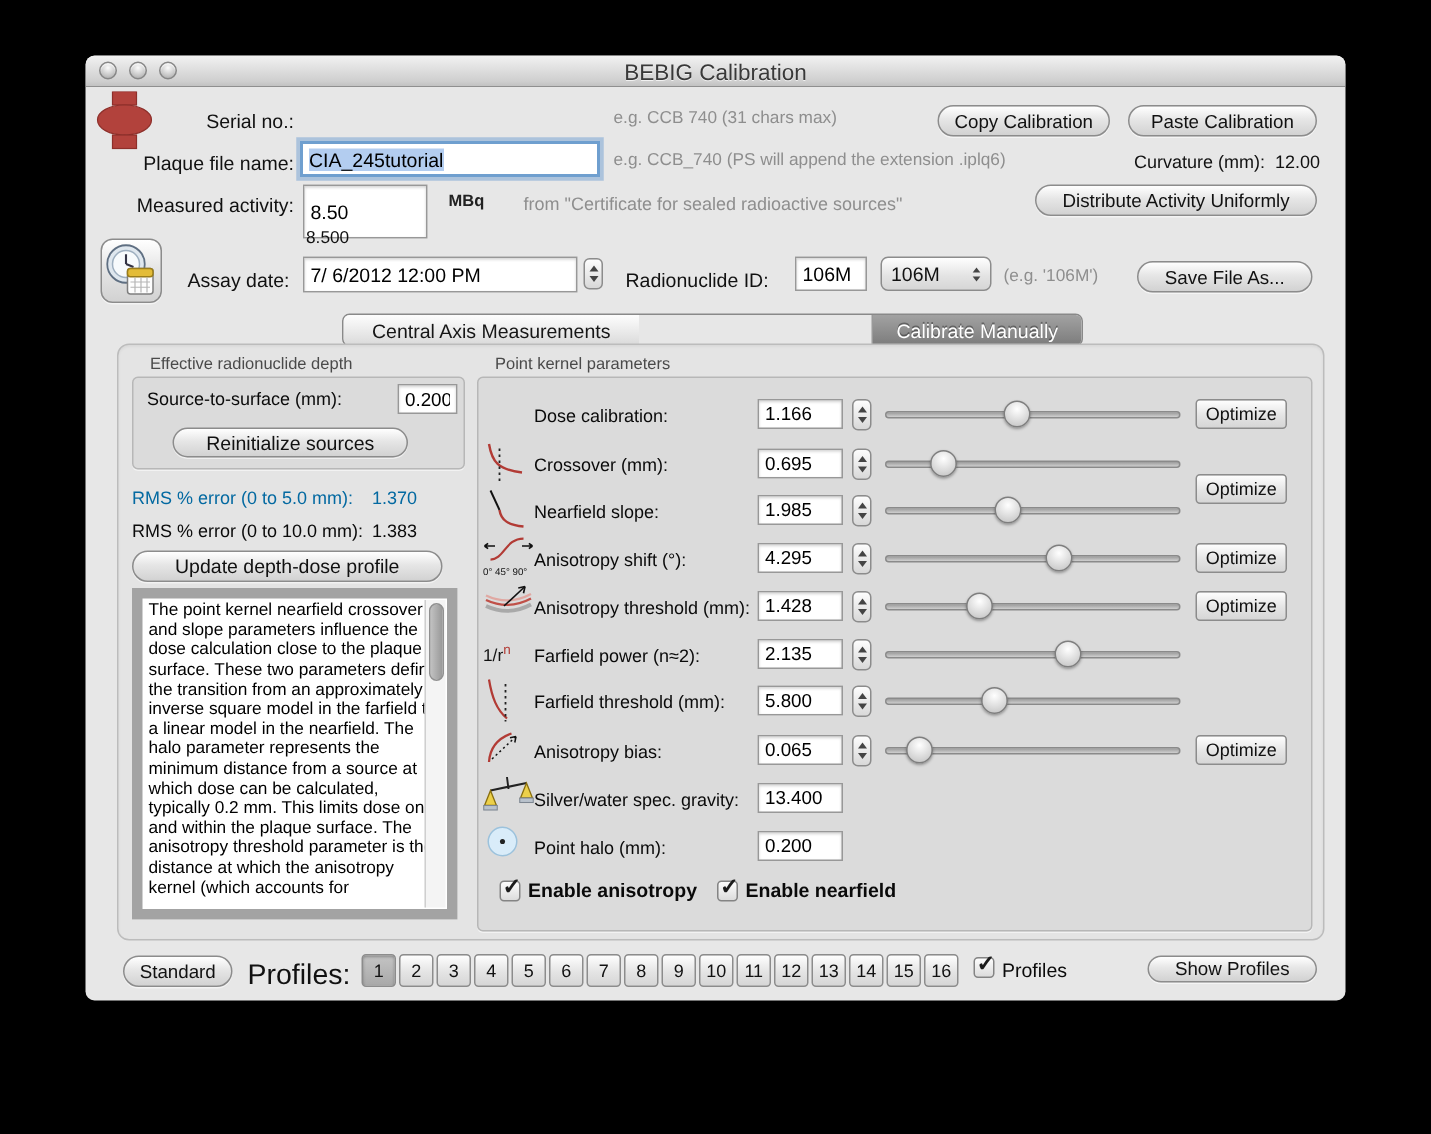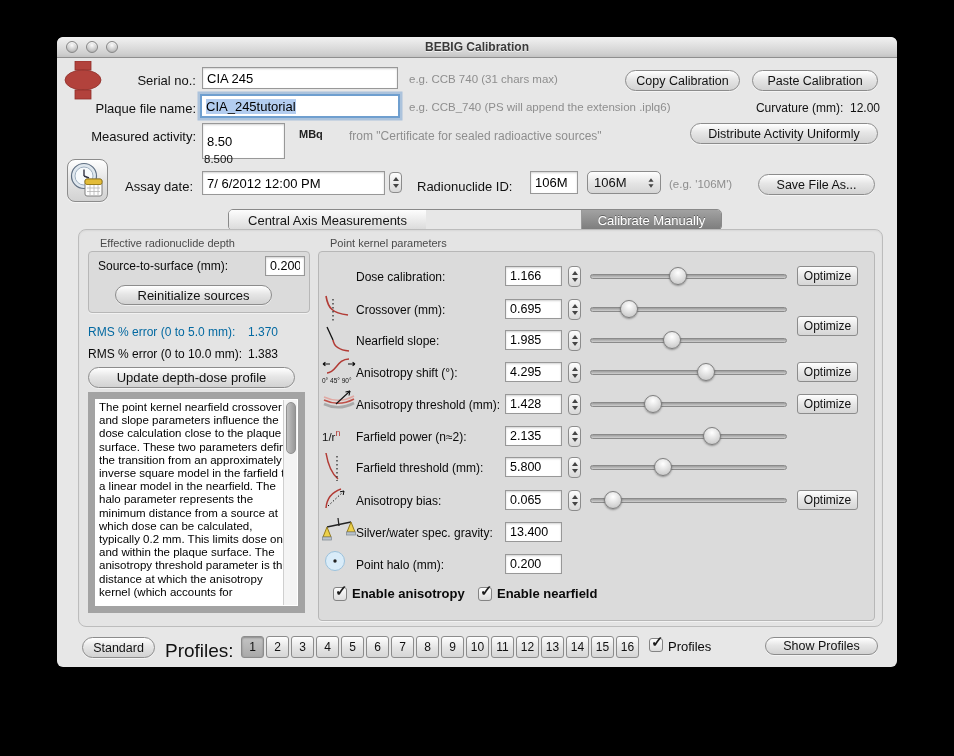--- a/index.html
+++ b/index.html
@@ -12,21 +12,21 @@
     background:#e7e7e7; border-radius:6px; box-shadow:0 18px 40px rgba(0,0,0,.85);
     overflow:hidden; }
   #titlebar { position:absolute; left:0; top:0; width:100%; height:21px;
     background:linear-gradient(#f2f2f2,#cfcfcf 85%,#c3c3c3);
     border-bottom:1px solid #8f8f8f; border-radius:6px 6px 0 0; }
   .tl { position:absolute; top:4px; width:12px; height:12px; border-radius:50%;
     border:1px solid #878787;
     background:radial-gradient(circle at 50% 32%, #fbfbfb, #c6c6c6 62%, #9f9f9f);
     box-shadow:inset 0 1px 1px rgba(255,255,255,.8); }
   #win-title { position:absolute; left:0; right:0; top:3px; text-align:center;
-    font-size:12px; font-weight:bold; color:#393939; text-shadow:0 1px 0 rgba(255,255,255,.7); }
+    font-size:15px; font-weight:normal; color:#393939; text-shadow:0 1px 0 rgba(255,255,255,.7); }
 
   
   .lbl { font-size:13px; color:#111; white-space:nowrap; }
   .lbl-r { text-align:right; }
   .hint { font-size:11.5px; color:#8e8e8e; white-space:nowrap; }
   .field { border:1px solid #989898; background:#fff; font-size:13px; color:#000;
     padding:0 4px; box-shadow:inset 0 1px 2px rgba(0,0,0,.18);
     font-family:"Liberation Sans",sans-serif; }
   .btn { display:flex; align-items:center; justify-content:center;
     border:1px solid #8c8c8c; border-radius:11px;
@@ -112,21 +112,20 @@
 
   <div class="abs" style="left:6px; top:24px">
     <svg width="40" height="40" viewBox="0 0 40 40">
       <rect x="12" y="0" width="16" height="9" fill="#b2423c" stroke="#8e2f2a" stroke-width="0.8"></rect>
       <ellipse cx="20" cy="19" rx="18" ry="10" fill="#b2423c" stroke="#8e2f2a" stroke-width="0.8"></ellipse>
       <rect x="12" y="29" width="16" height="9" fill="#b2423c" stroke="#8e2f2a" stroke-width="0.8"></rect>
     </svg>
   </div>
 
   <div class="abs lbl lbl-r" style="left:0; top:36px; width:139px">Serial no.:</div>
-  <input class="abs field" style="left: 145px; top: 30px; width: 196px; height: 22px;" value="CIA 245">
   <div class="abs hint" style="left:352px; top:36px">e.g. CCB 740 (31 chars max)</div>
   <div class="abs btn" style="left:568px; top:33px; width:115px; height:21px">Copy Calibration</div>
   <div class="abs btn" style="left:695px; top:33px; width:126px; height:21px">Paste Calibration</div>
 
   <div class="abs lbl lbl-r" style="left:0; top:64px; width:139px">Plaque file name:</div>
   <div class="abs field" style="left:143px; top:57px; width:200px; height:24px; line-height:22px;
        border:2px solid #6f9fcf; box-shadow:0 0 0 2.5px rgba(124,166,212,.55)">
     <span style="background:#b3cdf0">CIA_245tutorial</span>
   </div>
   <div class="abs hint" style="left:352px; top:64px">e.g. CCB_740 (PS will append the extension .iplq6)</div>

